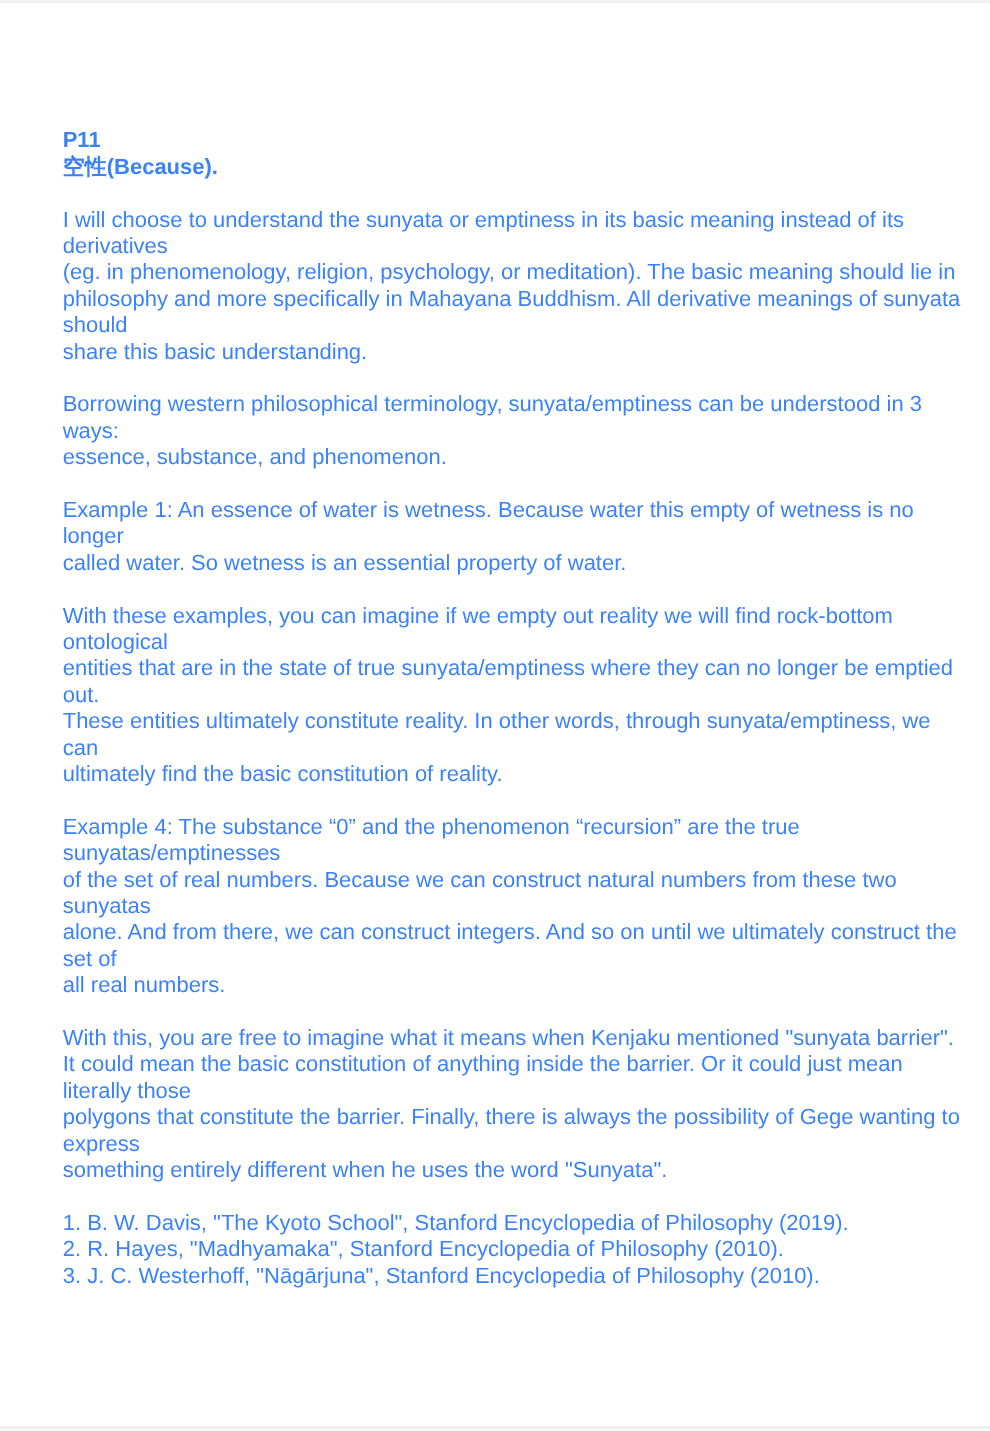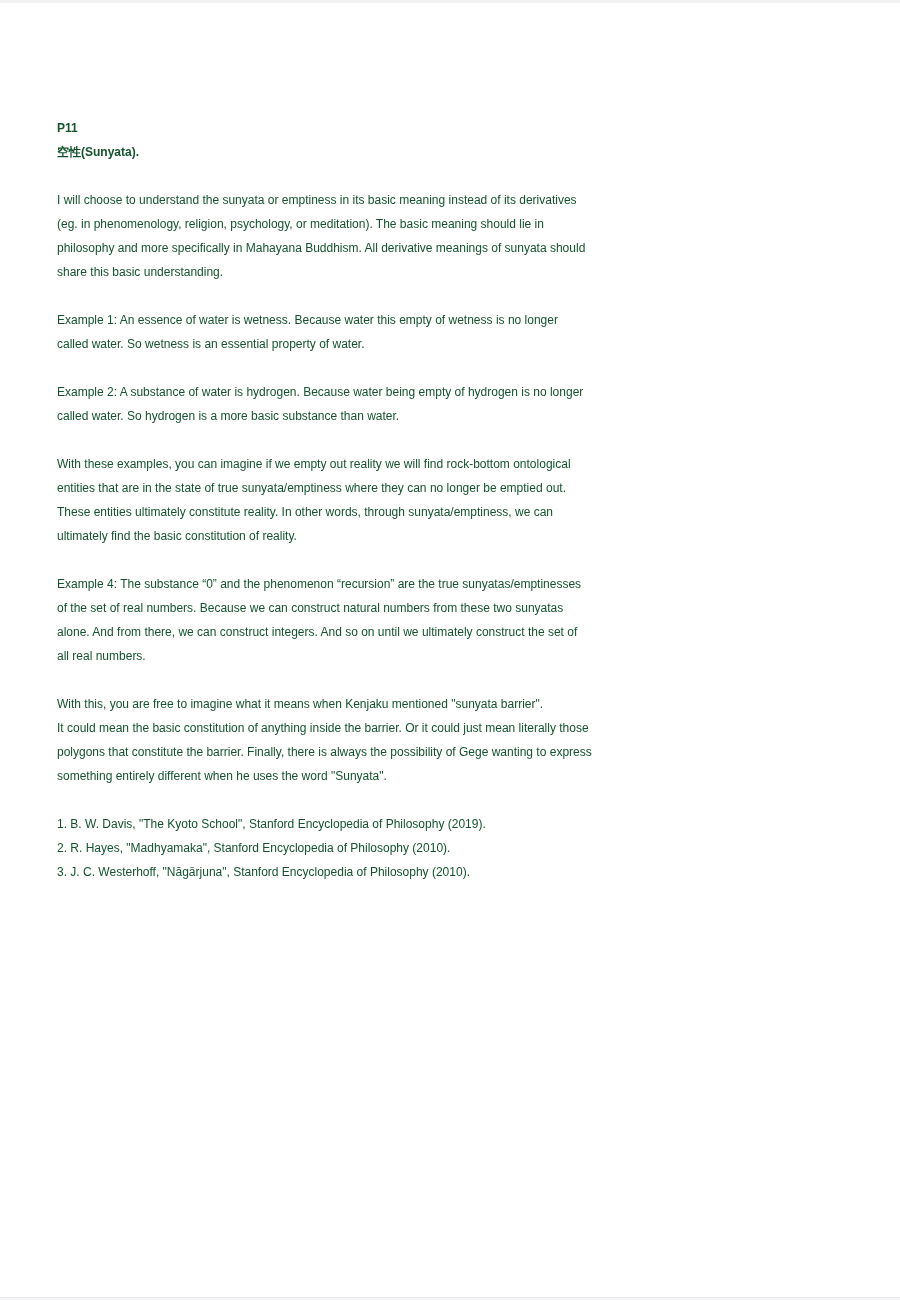--- a/index.html
+++ b/index.html
@@ -26,22 +26,22 @@
     bottom: 0; left: 0; right: 0;
     height: 3px;
     border-top: 1px solid #e5e5e7;
     background: #f7f7f9;
   }
   .content {
     position: absolute;
     top: 116px;
     left: 57px;
     right: 20px;
-    color: #14532d;
-    font-size: 12px;
+    color: #3b82f6;
+    font-size: 20px;
     line-height: 24px;
   }
   .heading {
     font-weight: 700;
   }
   .heading div {
     white-space: pre-line;
   }
   .para {
     margin: 24px 0 0 0;
@@ -56,31 +56,31 @@
 </style>
 </head>
 <body>
 
 <div class="page">
   <div class="edge-top"></div>
 
   <div class="content">
     <div class="heading">
       <div>P11</div>
-      <div>空性(Sunyata).</div>
+      <div>空性(Because).</div>
     </div>
 
     <p class="para">I will choose to understand the sunyata or emptiness in its basic meaning instead of its derivatives
 (eg. in phenomenology, religion, psychology, or meditation). The basic meaning should lie in
 philosophy and more specifically in Mahayana Buddhism. All derivative meanings of sunyata should
 share this basic understanding.</p>
+    <p class="para">Borrowing western philosophical terminology, sunyata/emptiness can be understood in 3 ways:
+essence, substance, and phenomenon.</p>
     <p class="para">Example 1: An essence of water is wetness. Because water this empty of wetness is no longer
 called water. So wetness is an essential property of water.</p>
-    <p class="para">Example 2: A substance of water is hydrogen. Because water being empty of hydrogen is no longer
-called water. So hydrogen is a more basic substance than water.</p>
     <p class="para">With these examples, you can imagine if we empty out reality we will find rock-bottom ontological
 entities that are in the state of true sunyata/emptiness where they can no longer be emptied out.
 These entities ultimately constitute reality. In other words, through sunyata/emptiness, we can
 ultimately find the basic constitution of reality.</p>
     <p class="para">Example 4: The substance “0” and the phenomenon “recursion” are the true sunyatas/emptinesses
 of the set of real numbers. Because we can construct natural numbers from these two sunyatas
 alone. And from there, we can construct integers. And so on until we ultimately construct the set of
 all real numbers.</p>
     <p class="para">With this, you are free to imagine what it means when Kenjaku mentioned "sunyata barrier".
 It could mean the basic constitution of anything inside the barrier. Or it could just mean literally those

